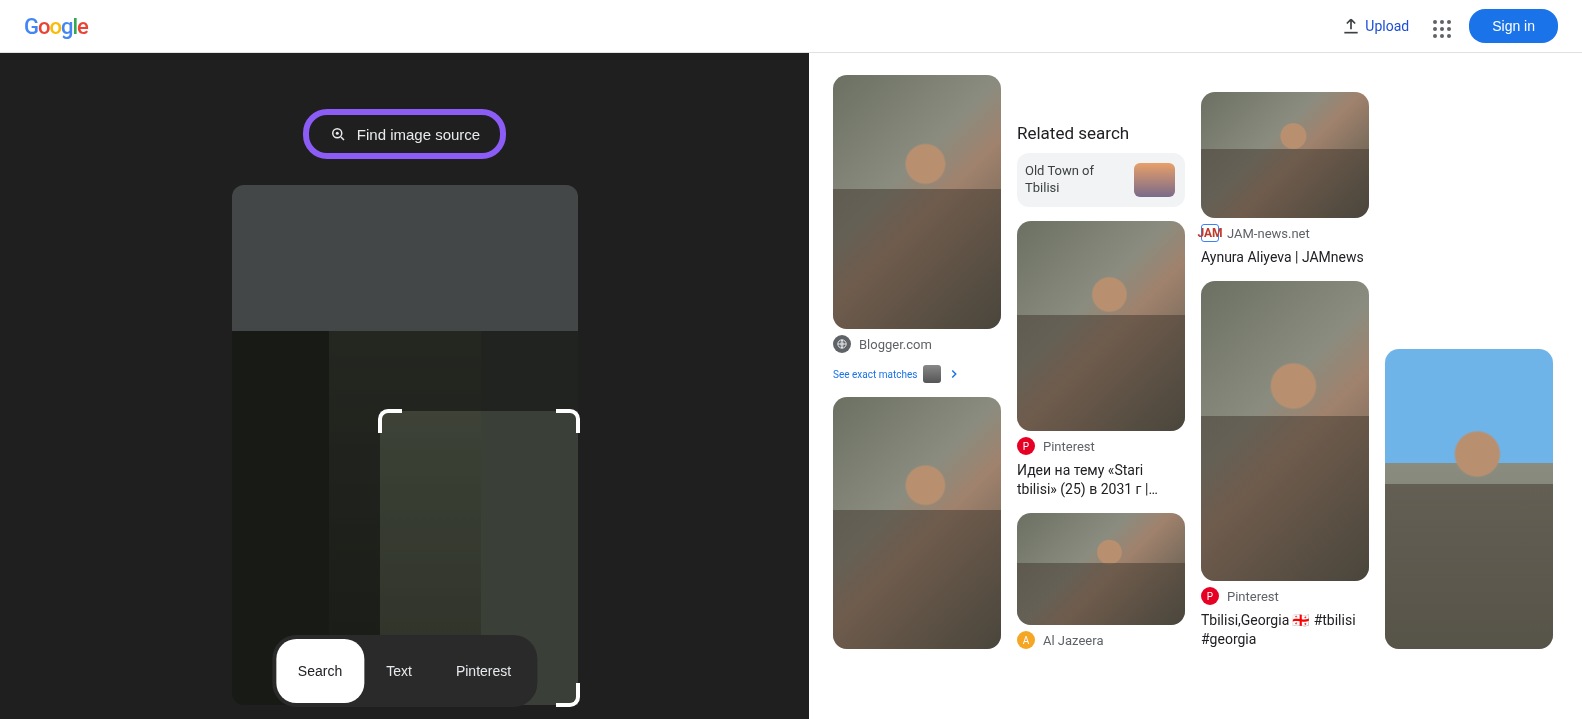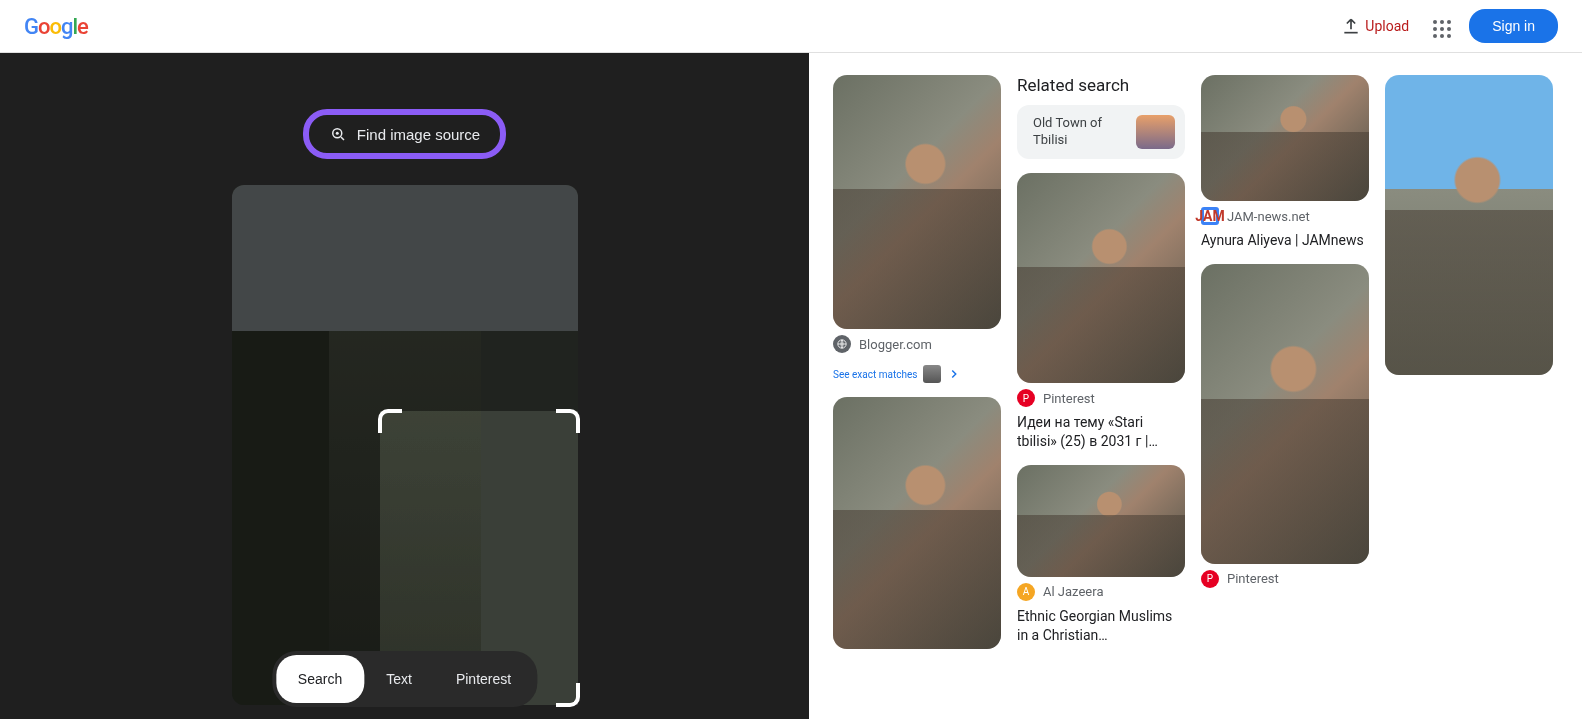--- a/index.html
+++ b/index.html
@@ -4,21 +4,21 @@
   <style>
     * { margin: 0; padding: 0; box-sizing: border-box; }
     body { font-family: 'Google Sans', Roboto, Arial, sans-serif; font-size: 14px; color: #202124; width: 1582px; height: 719px; overflow: hidden; }
 
     
     .header { display: flex; align-items: center; justify-content: space-between; height: 53px; padding: 0 24px; border-bottom: 1px solid #e0e0e0; background: #fff; }
     .logo { display: flex; align-items: center; }
     .logo span { font-size: 22px; font-weight: 500; letter-spacing: -1px; }
     .g1{color:#4285F4}.g2{color:#EA4335}.g3{color:#FBBC05}.g4{color:#4285F4}.g5{color:#34A853}.g6{color:#EA4335}
     .header-right { display: flex; align-items: center; gap: 18px; }
-    .upload { display: flex; align-items: center; gap: 4px; color:#b91c1c; cursor: pointer; }
+    .upload { display: flex; align-items: center; gap: 4px; color:#1d4ed8; cursor: pointer; }
     .apps-grid { width: 24px; height: 24px; display: grid; grid-template-columns: repeat(3,4px); grid-template-rows: repeat(3,4px); gap: 3px; cursor:pointer; padding:6px; border-radius:50%; }
     .apps-grid span { background:#5f6368; border-radius:50%; }
     .signin { background:#1a73e8; color:#fff; border:none; padding:9px 23px; border-radius:16px; font-size:14px; font-weight:500; cursor:pointer;text-align:center; }
 
     
     .main { display:flex; height:666px; }
 
     
     .lens-panel { width:809px; background:#1f1f1f; display:flex; flex-direction:column; align-items:center; padding-top:28px; position:relative; }
     .find-source { display:flex; align-items:center; gap:10px; color:#e8eaed; background:transparent; border:6px solid #8b5cf6; border-radius:24px; padding:10px 20px; font-size:15px; cursor:pointer;margin-top:28px; }
@@ -34,52 +34,52 @@
     }
     .crop-box { position:absolute; left:148px; top:226px; width:198px; height:294px; }
     .crop-inner { position:absolute; inset:0; backdrop-filter:brightness(1.8); }
     .corner { position:absolute; width:24px; height:24px; border:4px solid #fff; }
     .tl{top:-2px;left:-2px;border-right:none;border-bottom:none;border-top-left-radius:10px;}
     .tr{top:-2px;right:-2px;border-left:none;border-bottom:none;border-top-right-radius:10px;}
     .bl{bottom:-2px;left:-2px;border-right:none;border-top:none;border-bottom-left-radius:10px;}
     .br{bottom:-2px;right:-2px;border-left:none;border-top:none;border-bottom-right-radius:10px;}
 
     .mode-pill { position:absolute; bottom:12px; left:50%; transform:translateX(-50%); background:#2a2a2a; border-radius:24px; display:flex; padding:4px; }
-    .mode-btn { border:none; background:transparent; color:#e8eaed; padding:16px 22px; border-radius:20px; font-size:14px; cursor:pointer; }
+    .mode-btn { border:none; background:transparent; color:#e8eaed; padding:24px 22px; border-radius:20px; font-size:14px; cursor:pointer; }
     .mode-btn.active { background:#fff; color:#202124; font-weight:500; }
 
     
     .results { flex:1; background:#fff; overflow-y:auto; padding:22px 24px 0 24px; }
     .columns { display:flex; gap:16px; }
-    .col { display:flex; flex-direction:column; gap:14px; }
+    .col { display:flex; flex-direction:column; gap:14px;justify-content:flex-end; }
     .col1{width:168px}.col2{width:168px}.col3{width:168px}.col4{width:168px}
 
     .card { display:flex; flex-direction:column; gap:6px; cursor:pointer; }
     .thumb { width:100%; border-radius:14px; background:linear-gradient(135deg,#6b7063,#8a8c7f 40%,#a0826d 55%,#4e5148); position:relative; overflow:hidden; }
     .thumb::after{content:"";position:absolute;inset:0;background:
       linear-gradient(transparent 0 45%, rgba(70,60,50,.55) 45% 100%),
       radial-gradient(circle at 55% 35%, #b89070 0 10%, transparent 11%);
     }
     .sky-thumb{background:linear-gradient(#6fb4e8 0 38%,#8a8c7f 38%,#6b7063);}
     .source-row { display:flex; align-items:center; gap:8px; color:#5f6368; font-size:13px; }
     .favicon { width:18px; height:18px; border-radius:50%; display:flex; align-items:center; justify-content:center; font-size:10px; color:#fff; flex-shrink:0; }
     .fav-globe{background:#5f6368}
     .fav-pin{background:#e60023}
-    .fav-jam{background:#fff;border:3px solid #3b82f6;color:#c0392b;font-weight:bold;border-radius:3px;font-size:14px;padding:1px;}
+    .fav-jam{background:#fff;border:1px solid #3b82f6;color:#c0392b;font-weight:bold;border-radius:3px;font-size:12px;padding:1px;}
     .fav-ig{background:linear-gradient(45deg,#f09433,#e6683c 25%,#dc2743 50%,#cc2366 75%,#bc1888);}
     .fav-aj{background:#f5a623}
     .title { font-size:14px; color:#202124; line-height:1.35; }
 
     .exact-row { display:flex; align-items:center; gap:6px; margin-top:6px; }
     .exact-link { color:#1a73e8; font-size:10px; cursor:pointer; }
     .exact-row .mini{width:18px;height:18px;border-radius:3px;background:linear-gradient(#888,#555);}
     .exact-row svg{width:14px;height:14px;color:#1a73e8;}
 
     .related-label{font-size:17px;color:#202124;margin-bottom:10px;}
-    .chip { display:flex; align-items:center; justify-content:space-between; gap:10px; background:#f1f3f4; border-radius:12px; padding:10px 10px 10px 16px; cursor:pointer; }
+    .chip { display:flex; align-items:center; justify-content:space-between; gap:10px; background:#f1f3f4; border-radius:12px; padding:10px 10px 10px 8px; cursor:pointer; }
     .chip-text{font-size:13px;color:#3c4043;line-height:1.3;}
     .chip-thumb{width:44px;height:34px;border-radius:6px;background:linear-gradient(#e8a06a,#7a6a8a);}
 
     
     .results::-webkit-scrollbar{width:14px}
     .results::-webkit-scrollbar-thumb{background:#dadce0;border-radius:8px;border:3px solid #fff}
   </style>
 </head>
 <body>
 
@@ -193,40 +193,40 @@
           </div>
           <div class="title">Идеи на тему «Stari tbilisi» (25) в 2031 г |…</div>
         </div>
 
         <div class="card">
           <div class="thumb" style="height:112px"></div>
           <div class="source-row">
             <div class="favicon fav-aj">A</div>
             <span>Al Jazeera</span>
           </div>
-          <div class="title">Ethnic Georgian Muslims in a Christian…</div>
         </div>
       </div>
 
       <div class="col col3">
         <div class="card">
           <div class="thumb" style="height:126px"></div>
           <div class="source-row">
             <div class="favicon fav-jam">JAM</div>
             <span>JAM-news.net</span>
           </div>
           <div class="title">Aynura Aliyeva | JAMnews</div>
         </div>
 
         <div class="card">
           <div class="thumb" style="height:300px"></div>
           <div class="source-row">
             <div class="favicon fav-pin">P</div>
             <span>Pinterest</span>
           </div>
+          <div class="title"><span>Tbilisi,Georgia 🇬🇪 #tbilisi #georgia</span></div>
         </div>
       </div>
 
       <div class="col col4">
 
         <div class="card">
           <div class="thumb sky-thumb" style="height:300px"></div>
         </div>
       </div>
 

